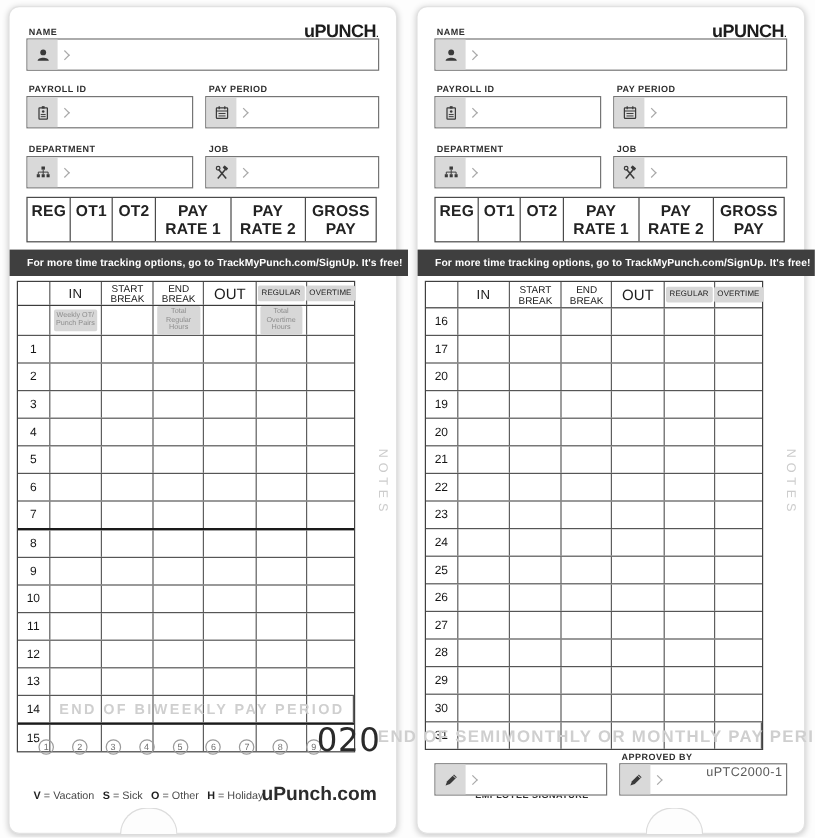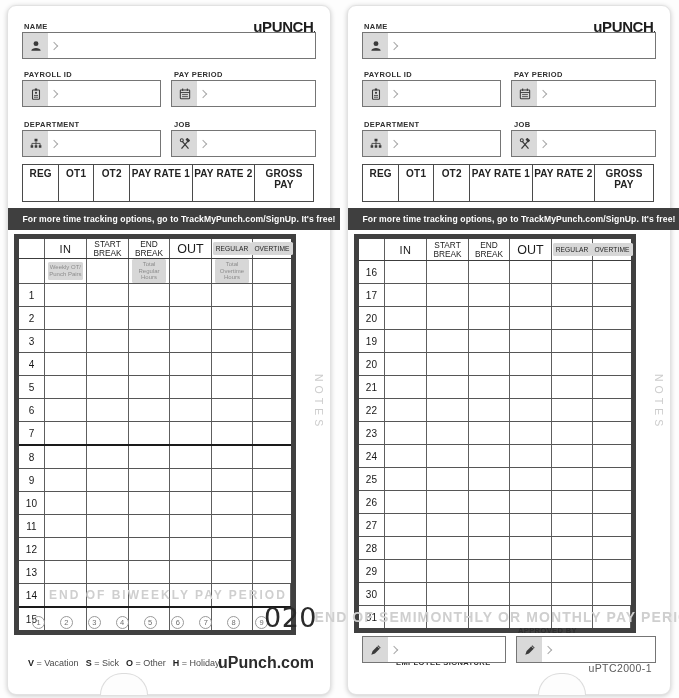--- a/index.html
+++ b/index.html
@@ -10,27 +10,27 @@
   #card2{left:347px;}
   .logo{position:absolute;top:12px;right:15px;font-size:15px;font-weight:bold;letter-spacing:-.4px;color:#1d1d1d;}
   .logo .mark{font-size:7px;vertical-align:baseline;}
   .flabel{position:absolute;font-size:7.5px;font-weight:bold;letter-spacing:.4px;color:#2e2e2e;}
   .fbox{position:absolute;height:25px;border:1px solid #757575;background:#fff;display:flex;align-items:stretch;}
   .iconbox{width:25px;background:#d9d9d9;display:flex;align-items:center;justify-content:center;position:relative;}
   .iconbox svg{display:block;}
   .chev{width:5px;height:5px;border-top:1.4px solid #a9a9a9;border-right:1.4px solid #a9a9a9;transform:rotate(45deg);margin:auto 0 auto 3px;}
   
   .rate{position:absolute;top:158px;left:14px;width:292px;height:38px;border:1px solid #4a4a4a;display:flex;box-sizing:border-box;}
-  .rcell{border-right:1px solid #4a4a4a;box-sizing:border-box;text-align:center;padding-top:3px;font-size:10px;font-weight:bold;letter-spacing:.2px;color:#222;}
+  .rcell{border-right:1px solid #4a4a4a;box-sizing:border-box;text-align:center;padding-top:3px;font-size:13px;font-weight:bold;letter-spacing:.2px;color:#222;}
   .rcell:last-child{border-right:none;}
   .rw0{width:12.5%}.rw1{width:12%}.rw2{width:12.5%}.rw3{width:21.5%}.rw4{width:21.5%}.rw5{width:20%}
   
   .banner{position:absolute;top:202px;left:0;width:100%;height:22px;background:#3f3f3f;color:#fff;font-size:8.6px;font-weight:bold;display:flex;align-items:center;justify-content:center;letter-spacing:.1px;padding-left:10px;}
   
-  .ttable{position:absolute;top:228px;left:6px;width:282px;border:5px solid #404040;box-sizing:border-box;background:#fff;}
+  .ttable{position:absolute;top:228px;left:6px;width:282px;border:1px solid #404040;box-sizing:border-box;background:#fff;}
   .thead{display:flex;border-bottom:1px solid #3c3c3c;}
   .th{box-sizing:border-box;border-right:1px solid #5e5e5e;display:flex;align-items:center;justify-content:center;text-align:center;color:#1c1c1c;}
   .th:last-child,.tc:last-child{border-right:none;}
   .cnum{width:9.5%}.c0{width:15.5%}.c1{width:15.5%}.c2{width:15%}.c3{width:15.5%}.c4{width:15%}.c5{width:14%}
   #card1 .thead{height:19px;} #card2 .thead{height:21px;}
   .th.big{font-size:11px;letter-spacing:.3px;}
   .th.out{font-size:12.5px;}
   .th.twoline{font-size:8.3px;line-height:1.02;font-weight:500;}
   .th.chipcol .chip,.subchip{background:#d7d7d7;border-radius:1.5px;}
   .th.chipcol .chip{font-size:6.6px;padding:3px 3px;letter-spacing:.1px;color:#222;}
@@ -48,21 +48,21 @@
   .notes{position:absolute;right:5px;top:368px;height:120px;writing-mode:vertical-rl;display:flex;align-items:center;font-size:10.5px;letter-spacing:4px;color:#cccccc;font-weight:500;}
   
   .circles{position:absolute;top:610px;left:24px;width:236px;display:flex;justify-content:space-between;}
   .circle{width:13px;height:13px;border:1px solid #9a9a9a;border-radius:50%;display:flex;align-items:center;justify-content:center;font-size:7.5px;color:#6f6f6f;box-sizing:border-box;}
   .cardnum{position:absolute;top:596px;right:13px;font-size:27px;font-weight:400;color:#2a2a2a;font-family:"DejaVu Sans",sans-serif;letter-spacing:.5px;}
   .legend{position:absolute;top:652px;left:20px;font-size:9px;color:#4a4a4a;display:flex;gap:7px;}
   .legend b{color:#1f1f1f;}
   .website{position:absolute;top:648px;right:16px;font-size:16px;font-weight:bold;color:#2c2c2c;}
   
   .sig-label{position:absolute;font-size:7.5px;font-weight:bold;letter-spacing:.4px;color:#2e2e2e;}
-  .model{position:absolute;top:656px;right:18px;font-size:10.5px;color:#5a5a5a;letter-spacing:.4px;}
+  .model{position:absolute;top:632px;right:18px;font-size:10.5px;color:#5a5a5a;letter-spacing:.4px;}
   
   .notch{position:absolute;bottom:-1px;width:46px;height:21px;background:#fdfdfd;border:1px solid #dcdcdc;border-bottom:none;border-radius:23px 23px 0 0;}
   #card1 .notch{left:92px;}
   #card2 .notch{left:190px;}
 </style>
 </head>
 <body>
 
 <div id="stage">
 

